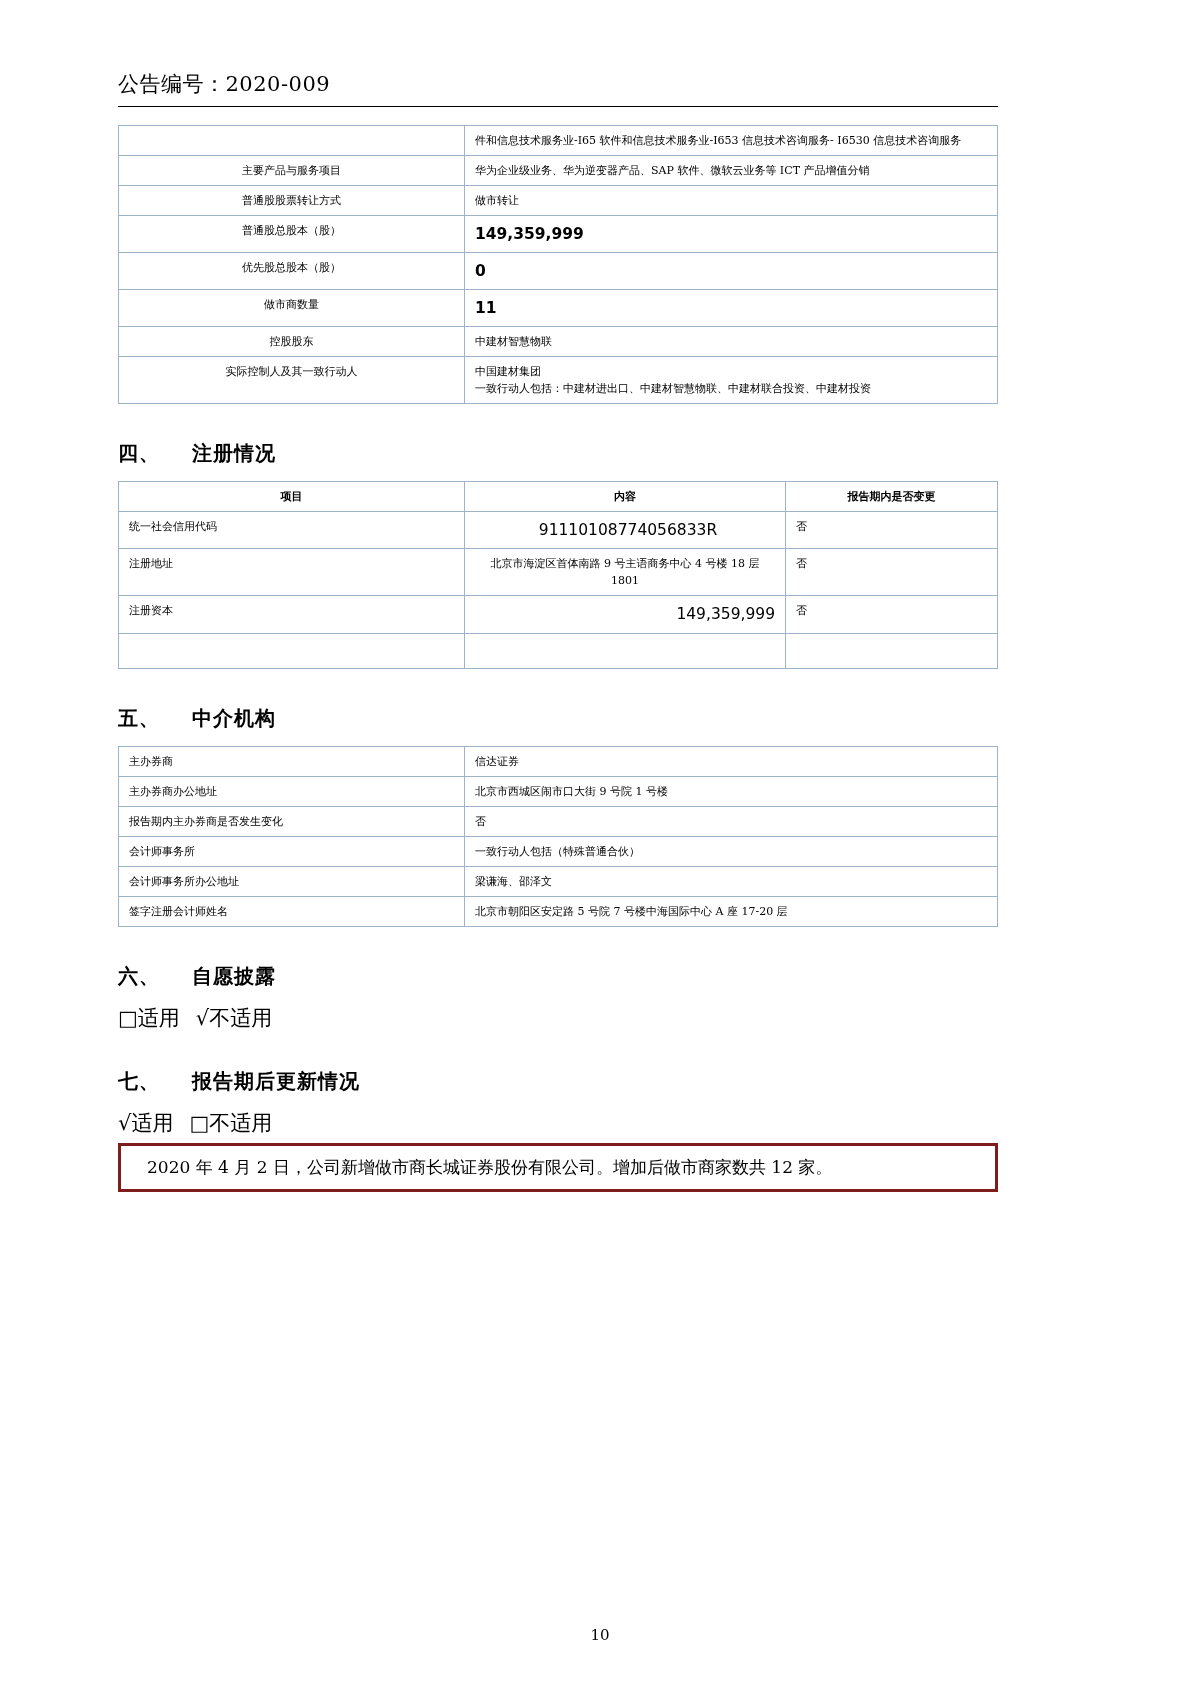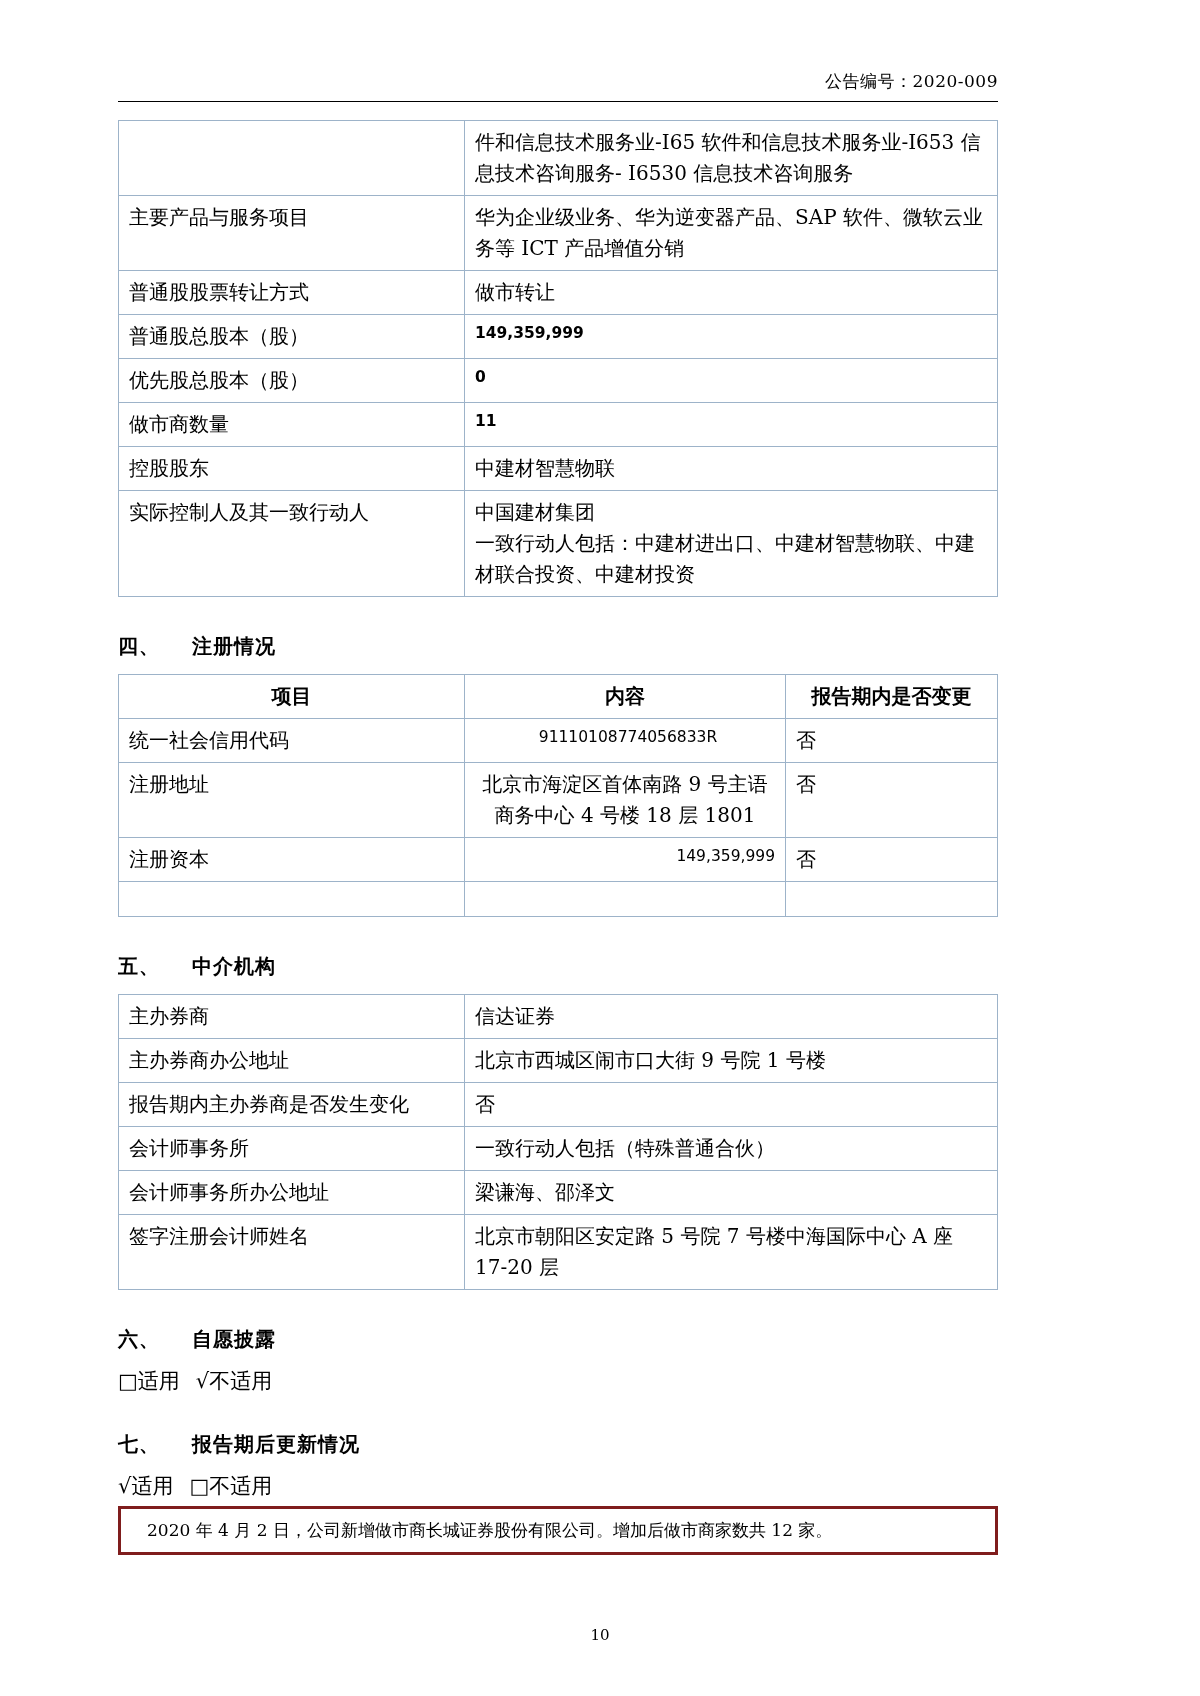--- a/index.html
+++ b/index.html
@@ -17,44 +17,44 @@
     font-family: "DejaVu Sans", "Liberation Sans", sans-serif;
     color: #000000;
   }
   .content {
     position: absolute;
     left: 118px;
     top: 70px;
     width: 880px;
   }
   .header-line {
-    text-align: right;
-    font-family: "DejaVu Serif", "Liberation Serif", serif;
-    font-size: 17px;
+    text-align: left;
+    font-family: "DejaVu Serif", "Liberation Serif", serif;
+    font-size: 21px;
     letter-spacing: 0.5px;
     padding-bottom: 8px;
     border-bottom: 1.5px solid #000;
     margin-bottom: 18px;
   }
   table {
     border-collapse: collapse;
     width: 100%;
     table-layout: fixed;
   }
   table td, table th {
     border: 1px solid #9db3c9;
     padding: 6px 10px;
     vertical-align: top;
-    font-size: 20px;
+    font-size: 11px;
     line-height: 1.55;
     font-family: "DejaVu Serif", "Liberation Serif", serif;
     font-weight: normal;
     text-align: left;
   }
-  .tbl-main td:first-child { width: 325px; }
+  .tbl-main td:first-child { width: 325px; text-align: center; }
   .tbl-main .num {
     font-family: "DejaVu Sans", "Liberation Sans", sans-serif;
     font-weight: bold;
     font-size: 15.5px;
   }
   .section-title {
     font-family: "DejaVu Sans", "Liberation Sans", sans-serif;
     font-weight: bold;
     font-size: 20px;
     margin: 36px 0 14px 0;

